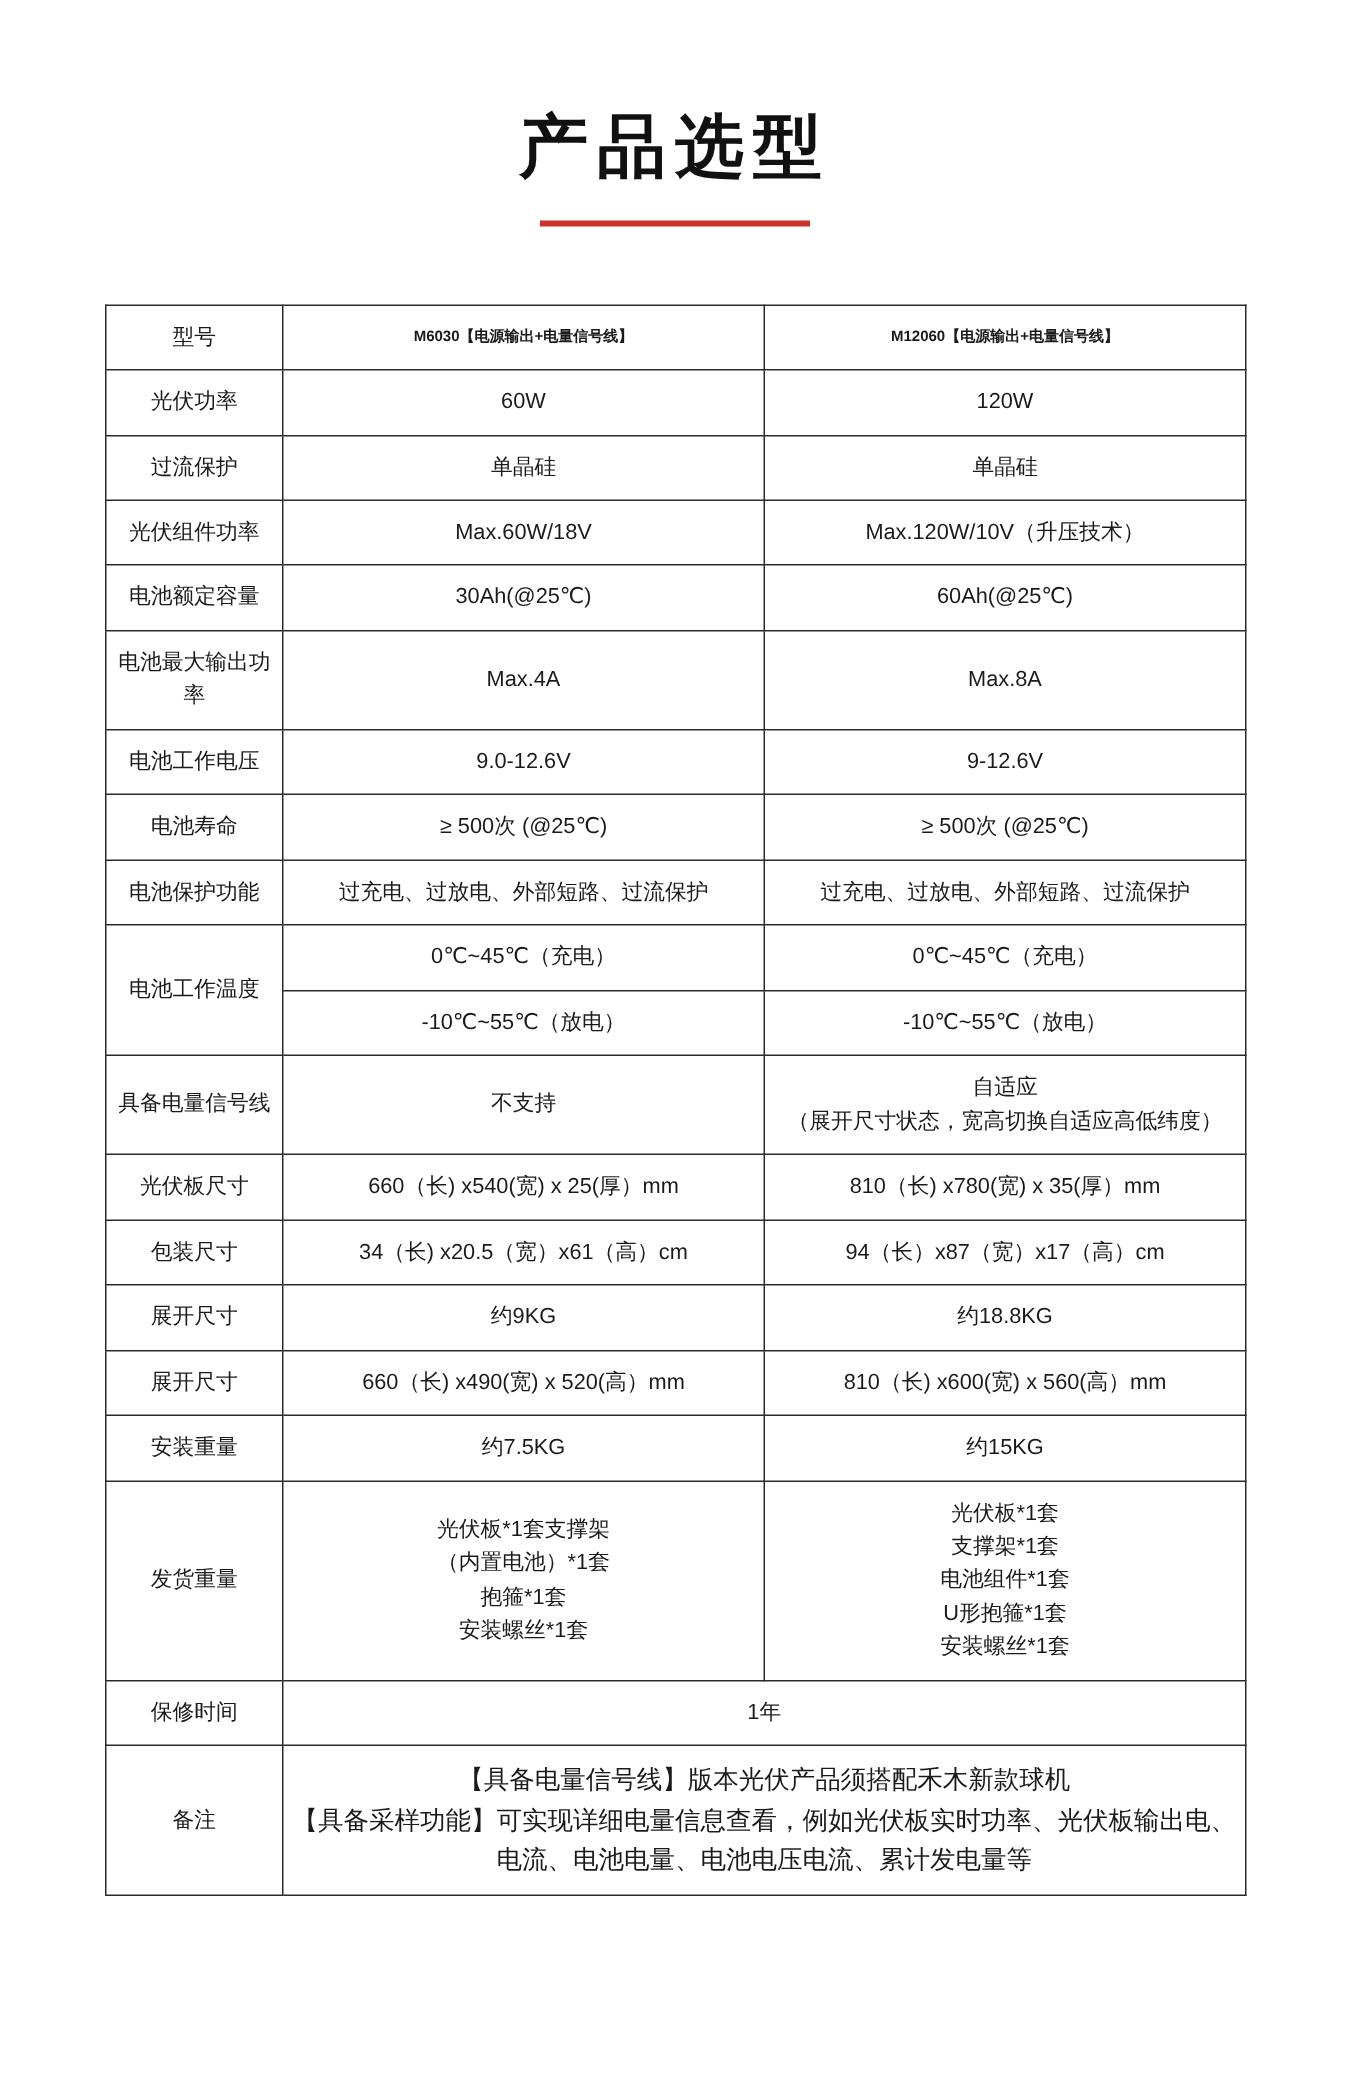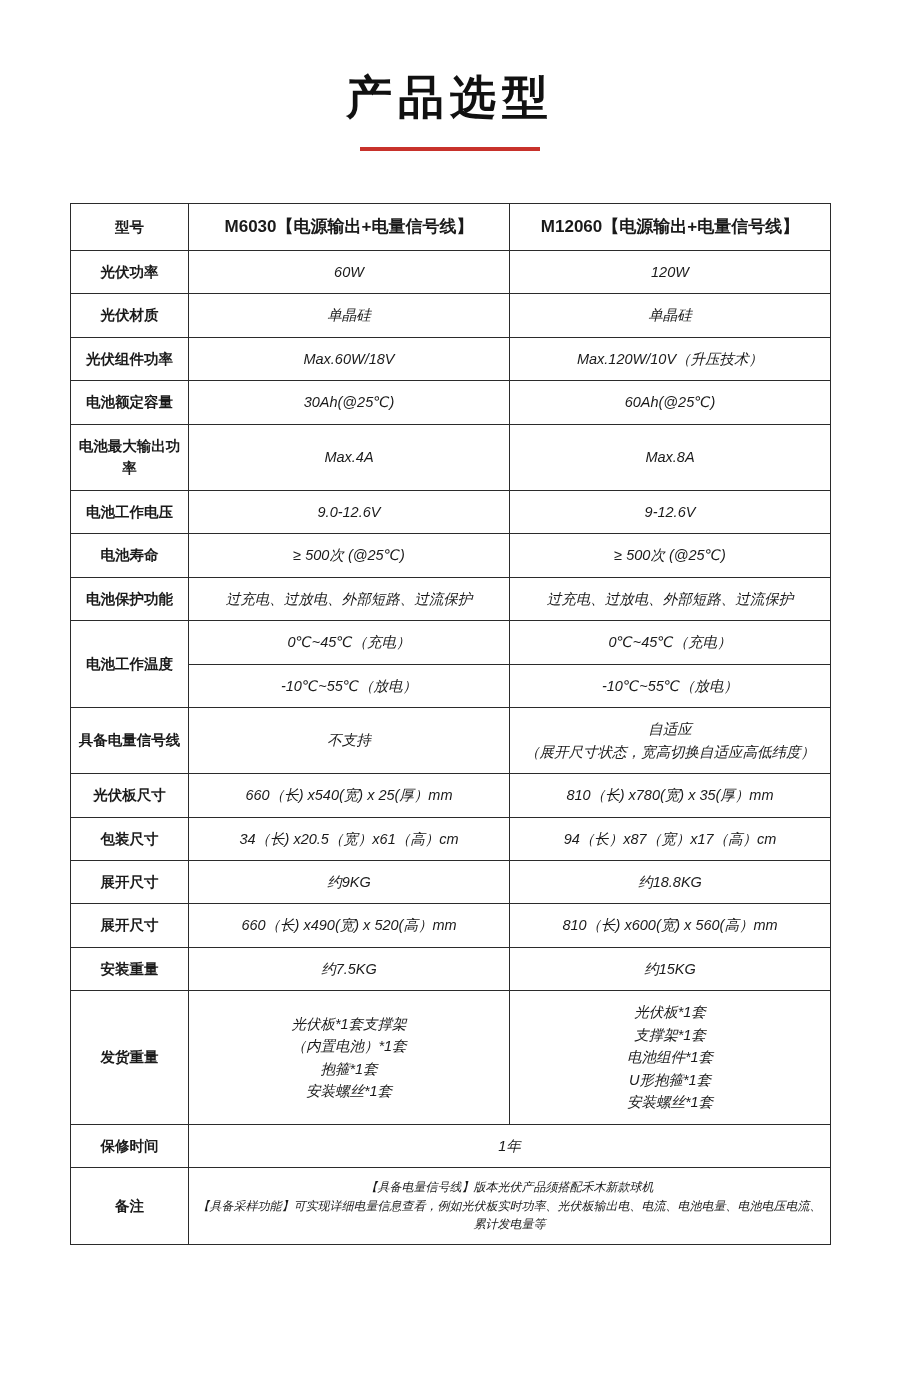--- a/index.html
+++ b/index.html
@@ -53,42 +53,40 @@
   table.spec td {
     border: 1px solid #2b2b2b;
     text-align: center;
     vertical-align: middle;
     padding: 10px 6px;
     line-height: 1.55;
     color: #1a1a1a;
   }
   td.label {
     width: 118px;
-    font-weight: bold;
+    font-weight: normal;
     font-size: 14.5px;
     padding: 10px 2px;
     margin-left: 45px;
   }
   td.colhead {
     font-weight: bold;
-    font-size: 17px;
+    font-size: 10px;
   }
   td.val {
     font-size: 14.5px;
-    font-style: italic;
   }
   .multiline {
     white-space: pre-line;
   }
   .note-cell {
     text-align: left;
     padding: 14px 16px;
     line-height: 1.75;
-    font-size: 12px;
-    font-style: italic;
+    font-size: 17px;
   }
   .tall {
     padding-top: 26px;
     padding-bottom: 26px;
   }
 </style>
 </head>
 <body>
 
 <div class="page">
@@ -111,21 +109,21 @@
           <td class="colhead">M6030【电源输出+电量信号线】</td>
           <td class="colhead">M12060【电源输出+电量信号线】</td>
         </tr>
 
         <tr>
           <td class="label">光伏功率</td>
           <td class="val">60W</td>
           <td class="val">120W</td>
         </tr>
         <tr>
-          <td class="label">光伏材质</td>
+          <td class="label">过流保护</td>
           <td class="val">单晶硅</td>
           <td class="val">单晶硅</td>
         </tr>
         <tr>
           <td class="label">光伏组件功率</td>
           <td class="val">Max.60W/18V</td>
           <td class="val">Max.120W/10V（升压技术）</td>
         </tr>
         <tr>
           <td class="label">电池额定容量</td>

